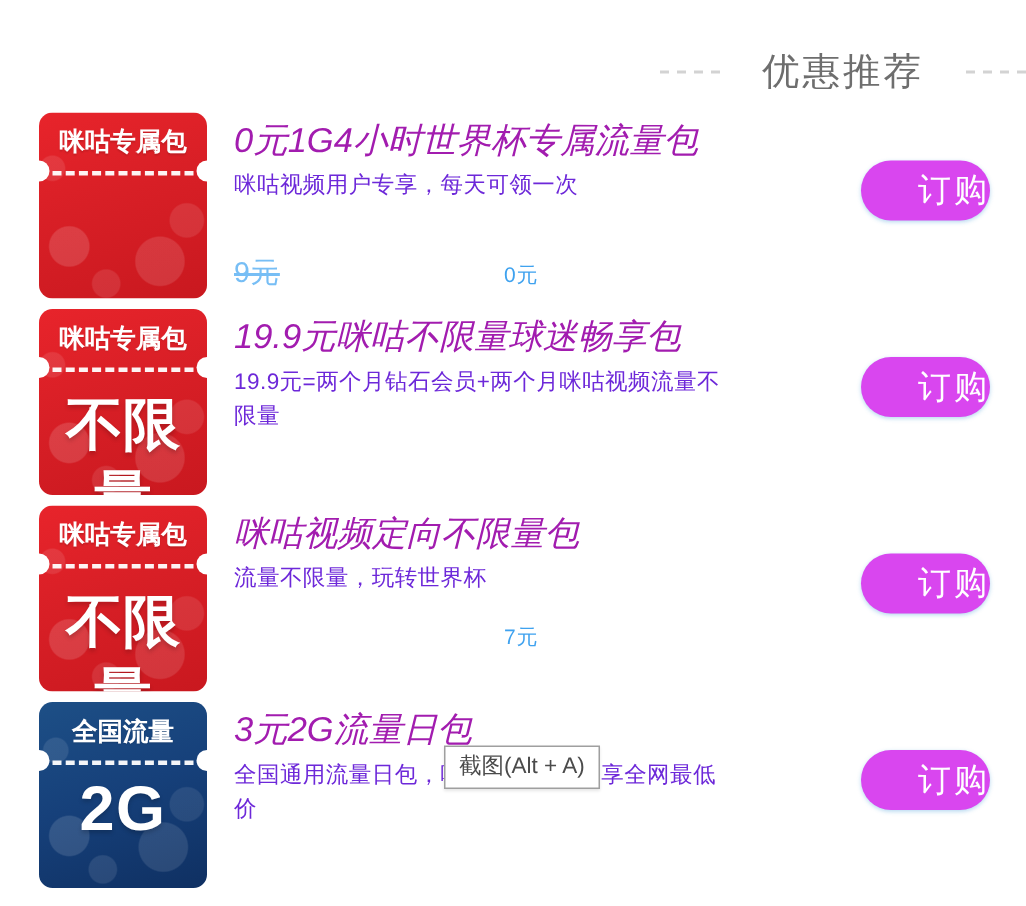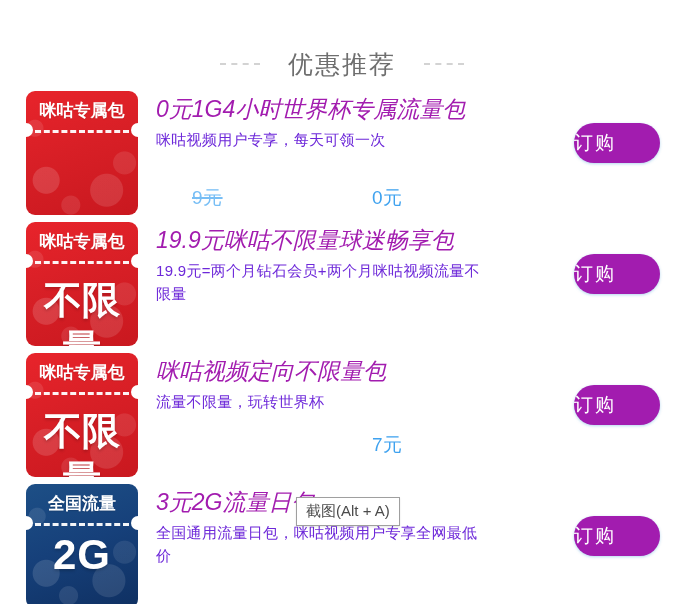--- a/index.html
+++ b/index.html
@@ -13,26 +13,25 @@
     overflow: hidden;
     font-family: "Liberation Sans", "DejaVu Sans", sans-serif;
     position: relative;
     -webkit-font-smoothing: antialiased;
   }
 
   
   .section-header {
     display: flex;
     align-items: center;
-    justify-content: center;
+    justify-content: flex-end;
     gap: 28px;
     padding-top: 26px;
     height: 44px;
     box-sizing: content-box;
-    margin-top: 16px;
   }
   .dash-rule {
     width: 40px;
     height: 0;
     border-top: 2px dashed #d3d3d3;
   }
   .section-title {
     font-size: 25px;
     color: #6e6e6e;
     letter-spacing: 2px;
@@ -158,54 +157,53 @@
     max-width: 330px;
     letter-spacing: .3px;
   }
   .price-row {
     position: absolute;
     left: 18px;
     top: 99px;
     width: 330px;
     display: flex;
     align-items: baseline;
-    margin-left: 36px;
   }
   .price-old {
     font-size: 19px;
     color: #77bef5;
     text-decoration: line-through;
     text-decoration-thickness: 2px;
     width: 180px;
     letter-spacing: .5px;
   }
   .price-new {
-    font-size: 19px;
+    font-size: 14px;
     color: #3fa2ef;
     letter-spacing: .5px;
   }
   
   .price-row.tight { top: 84px; }
   .price-row.shift { top: 78px; }
 
   
   .order-btn {
     flex: 0 0 auto;
     margin-top: 37px;
     width: 86px;
     height: 40px;
     border: none;
     border-radius: 21px;
-    background: #a21caf;
+    background: #d946ef;
     color: #ffffff;
-    font-size: 19px;
+    font-size: 22px;
     font-family: inherit;
     letter-spacing: 2px;
     line-height: 40px;
-    text-align: left;
+    text-align: right;
     cursor: pointer;
     box-shadow: 0 1px 3px rgba(40,140,210,.35);
     padding: 0;
   }
 
   
   .screenshot-tooltip {
     position: absolute;
     left: 296px;
     top: 497px;

